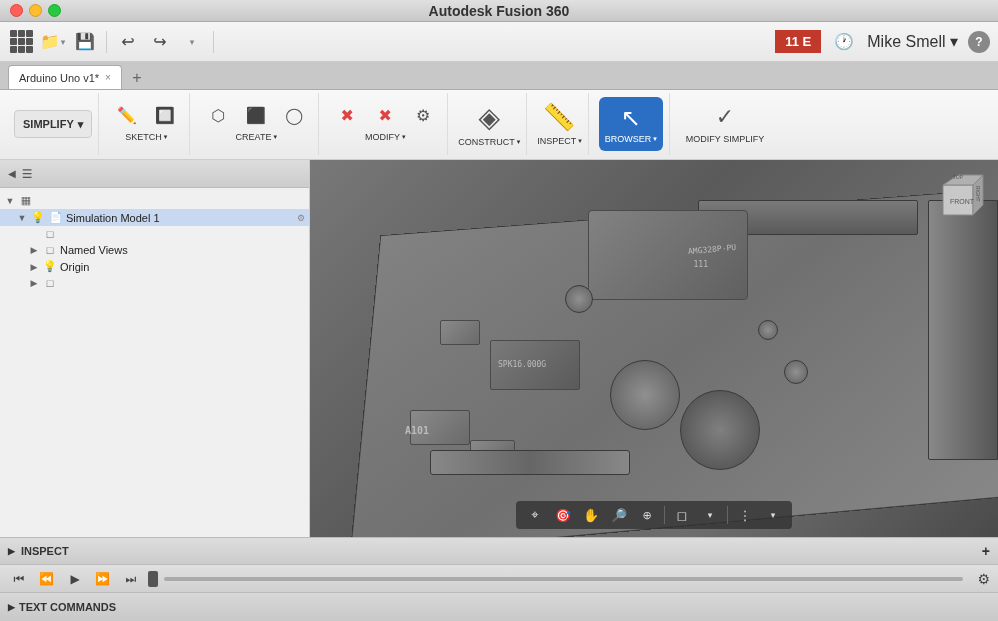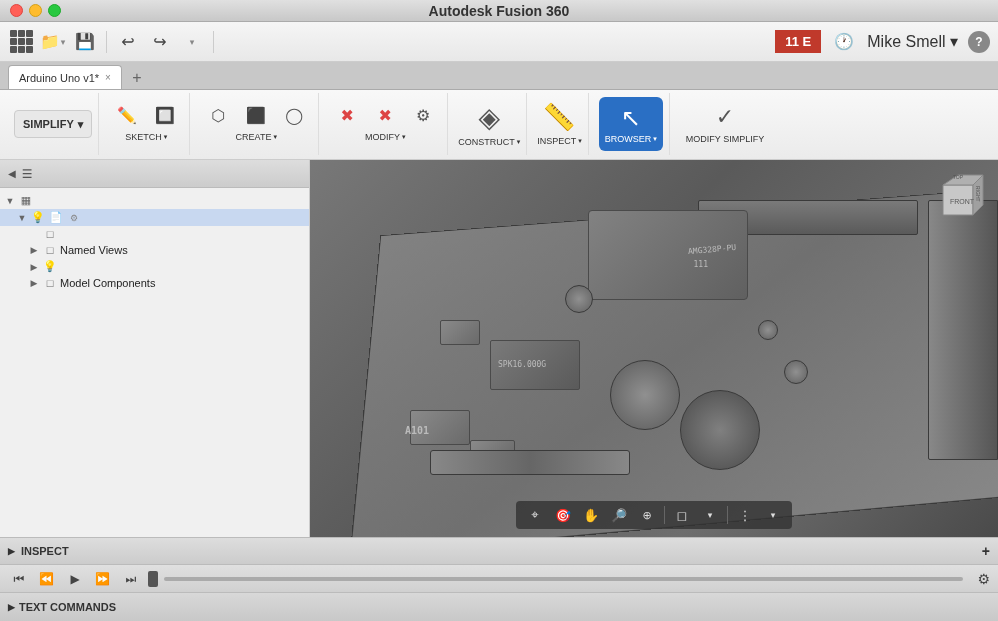--- a/index.html
+++ b/index.html
@@ -486,43 +486,44 @@
 
       <div class="tree-item">
         <span class="tree-arrow">▼</span>
         <span class="tree-icon">▦</span>
       </div>
 
       <div class="tree-item selected tree-indent-1">
         <span class="tree-arrow">▼</span>
         <span class="tree-icon" style="color:#f0b800;">💡</span>
         <span class="tree-icon">📄</span>
+        <span class="tree-label">Simulation Model 1</span>
         <span style="font-size:9px; color:#888; margin-left:4px;">⚙</span>
       </div>
 
       <div class="tree-item tree-indent-2">
         <span class="tree-arrow"></span>
         <span class="tree-icon">□</span>
       </div>
 
       <div class="tree-item tree-indent-2">
         <span class="tree-arrow">▶</span>
         <span class="tree-icon">□</span>
         <span class="tree-label">Named Views</span>
       </div>
 
       <div class="tree-item tree-indent-2">
         <span class="tree-arrow">▶</span>
         <span class="tree-icon" style="color:#f0b800;">💡</span>
+        <span class="tree-label">Origin</span>
       </div>
 
       <div class="tree-item tree-indent-2">
         <span class="tree-arrow">▶</span>
         <span class="tree-icon">□</span>
-        <span class="tree-label">Model Components</span>
       </div>
     </div>
   </div>
 
   <div id="viewport">
 
     <div id="pcb-bg"></div>
 
     <div class="pcb-board" style="left:60px; top:30px; width:620px; height:330px; transform:perspective(600px) rotateX(20deg) rotateZ(-5deg);"></div>
 

